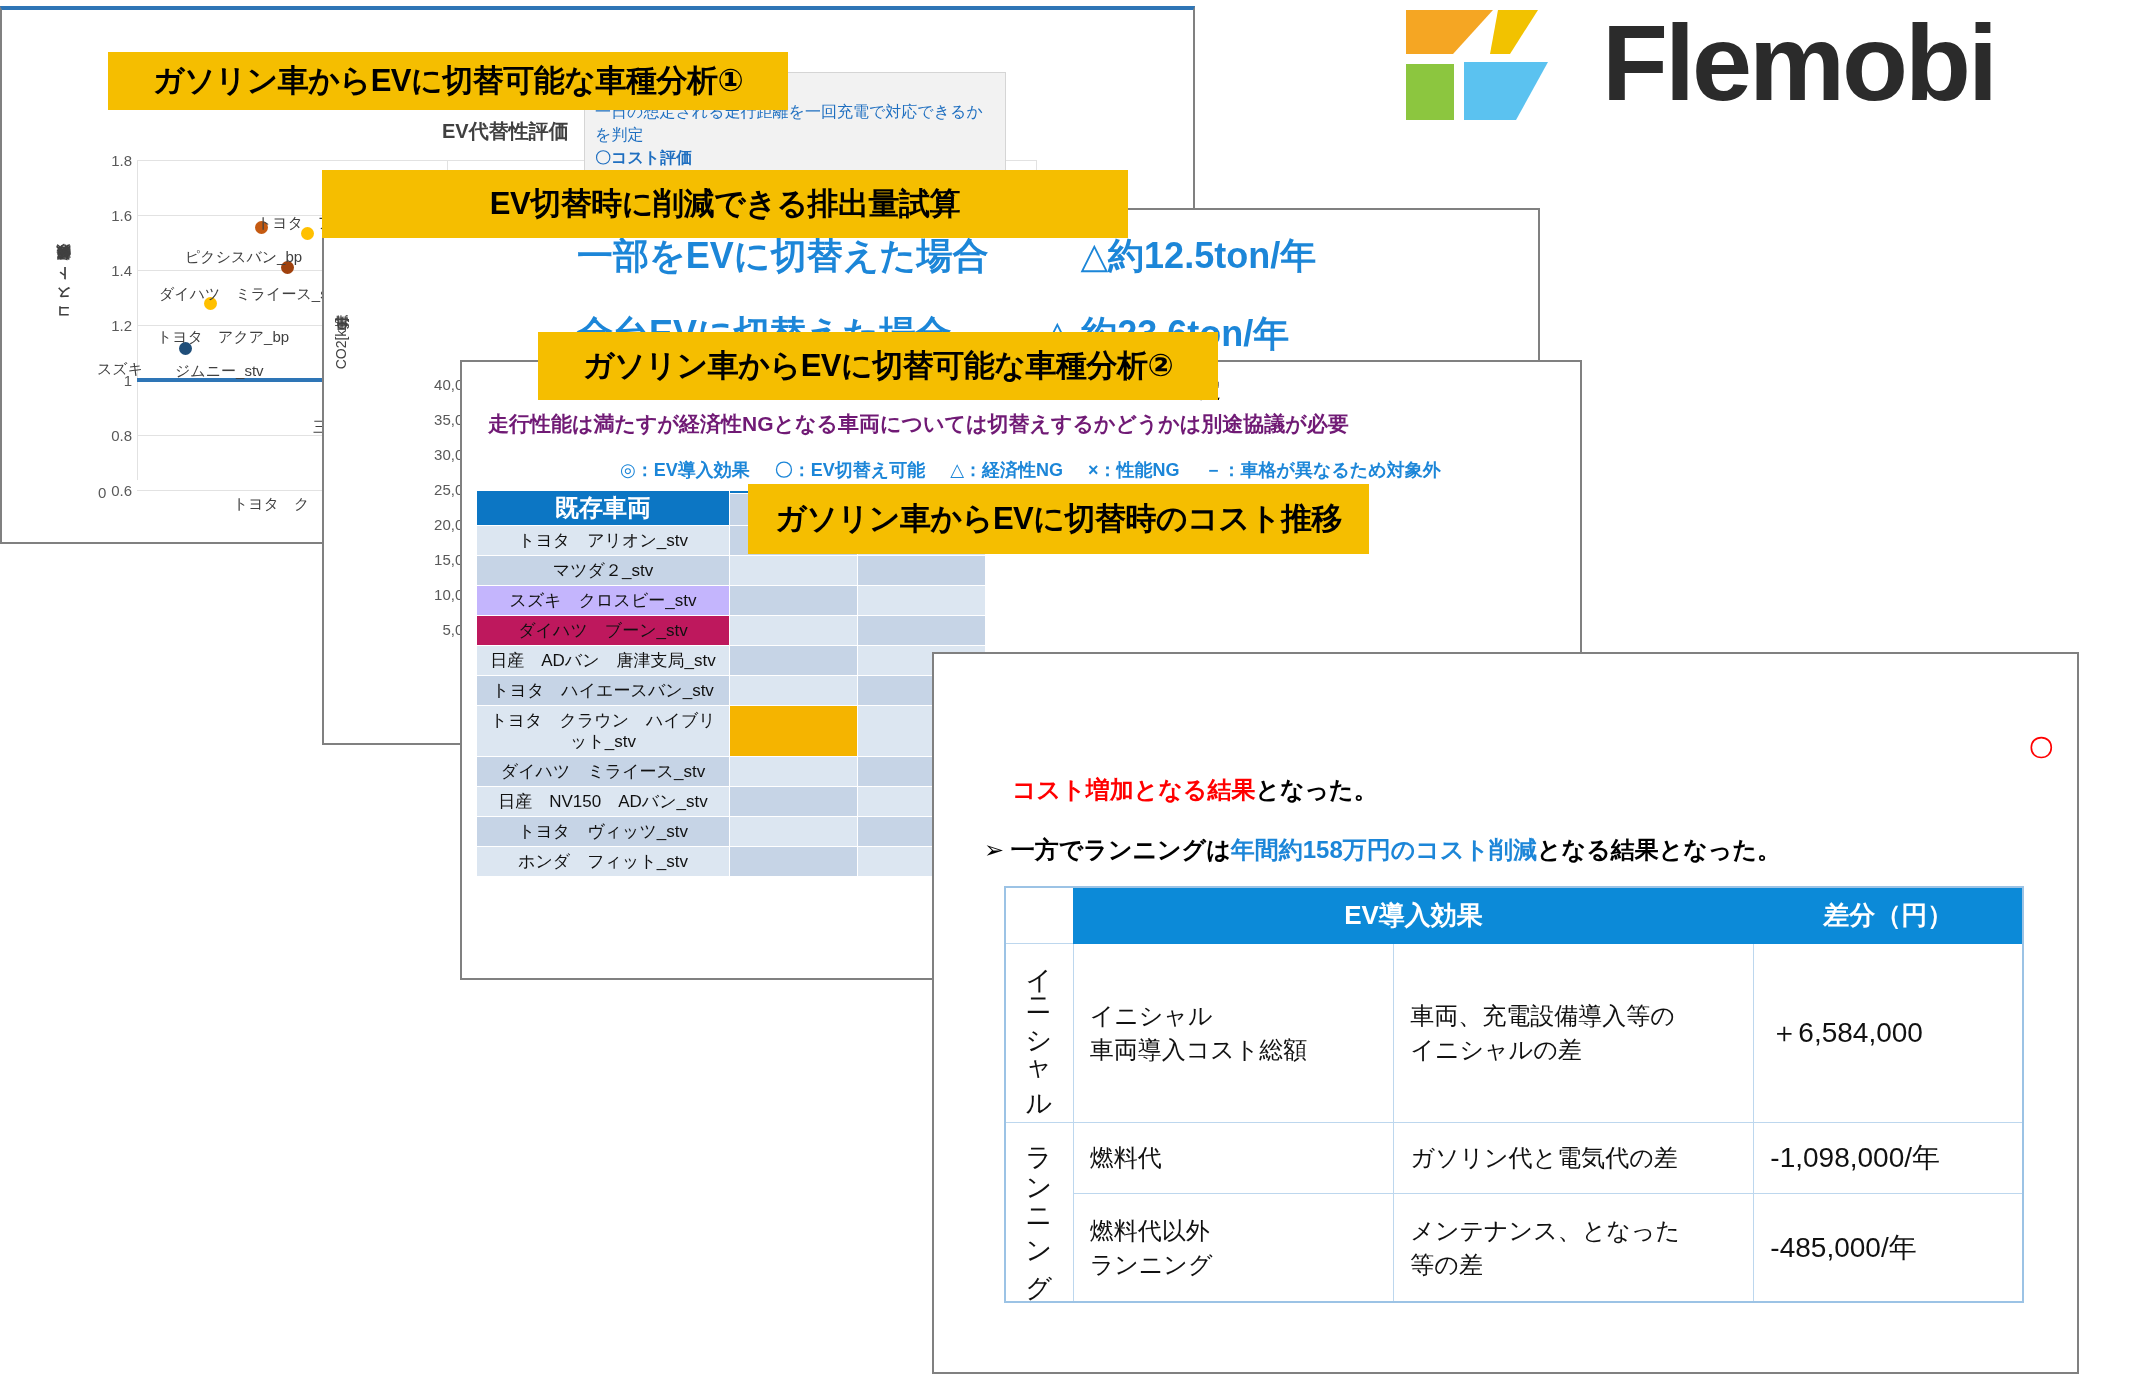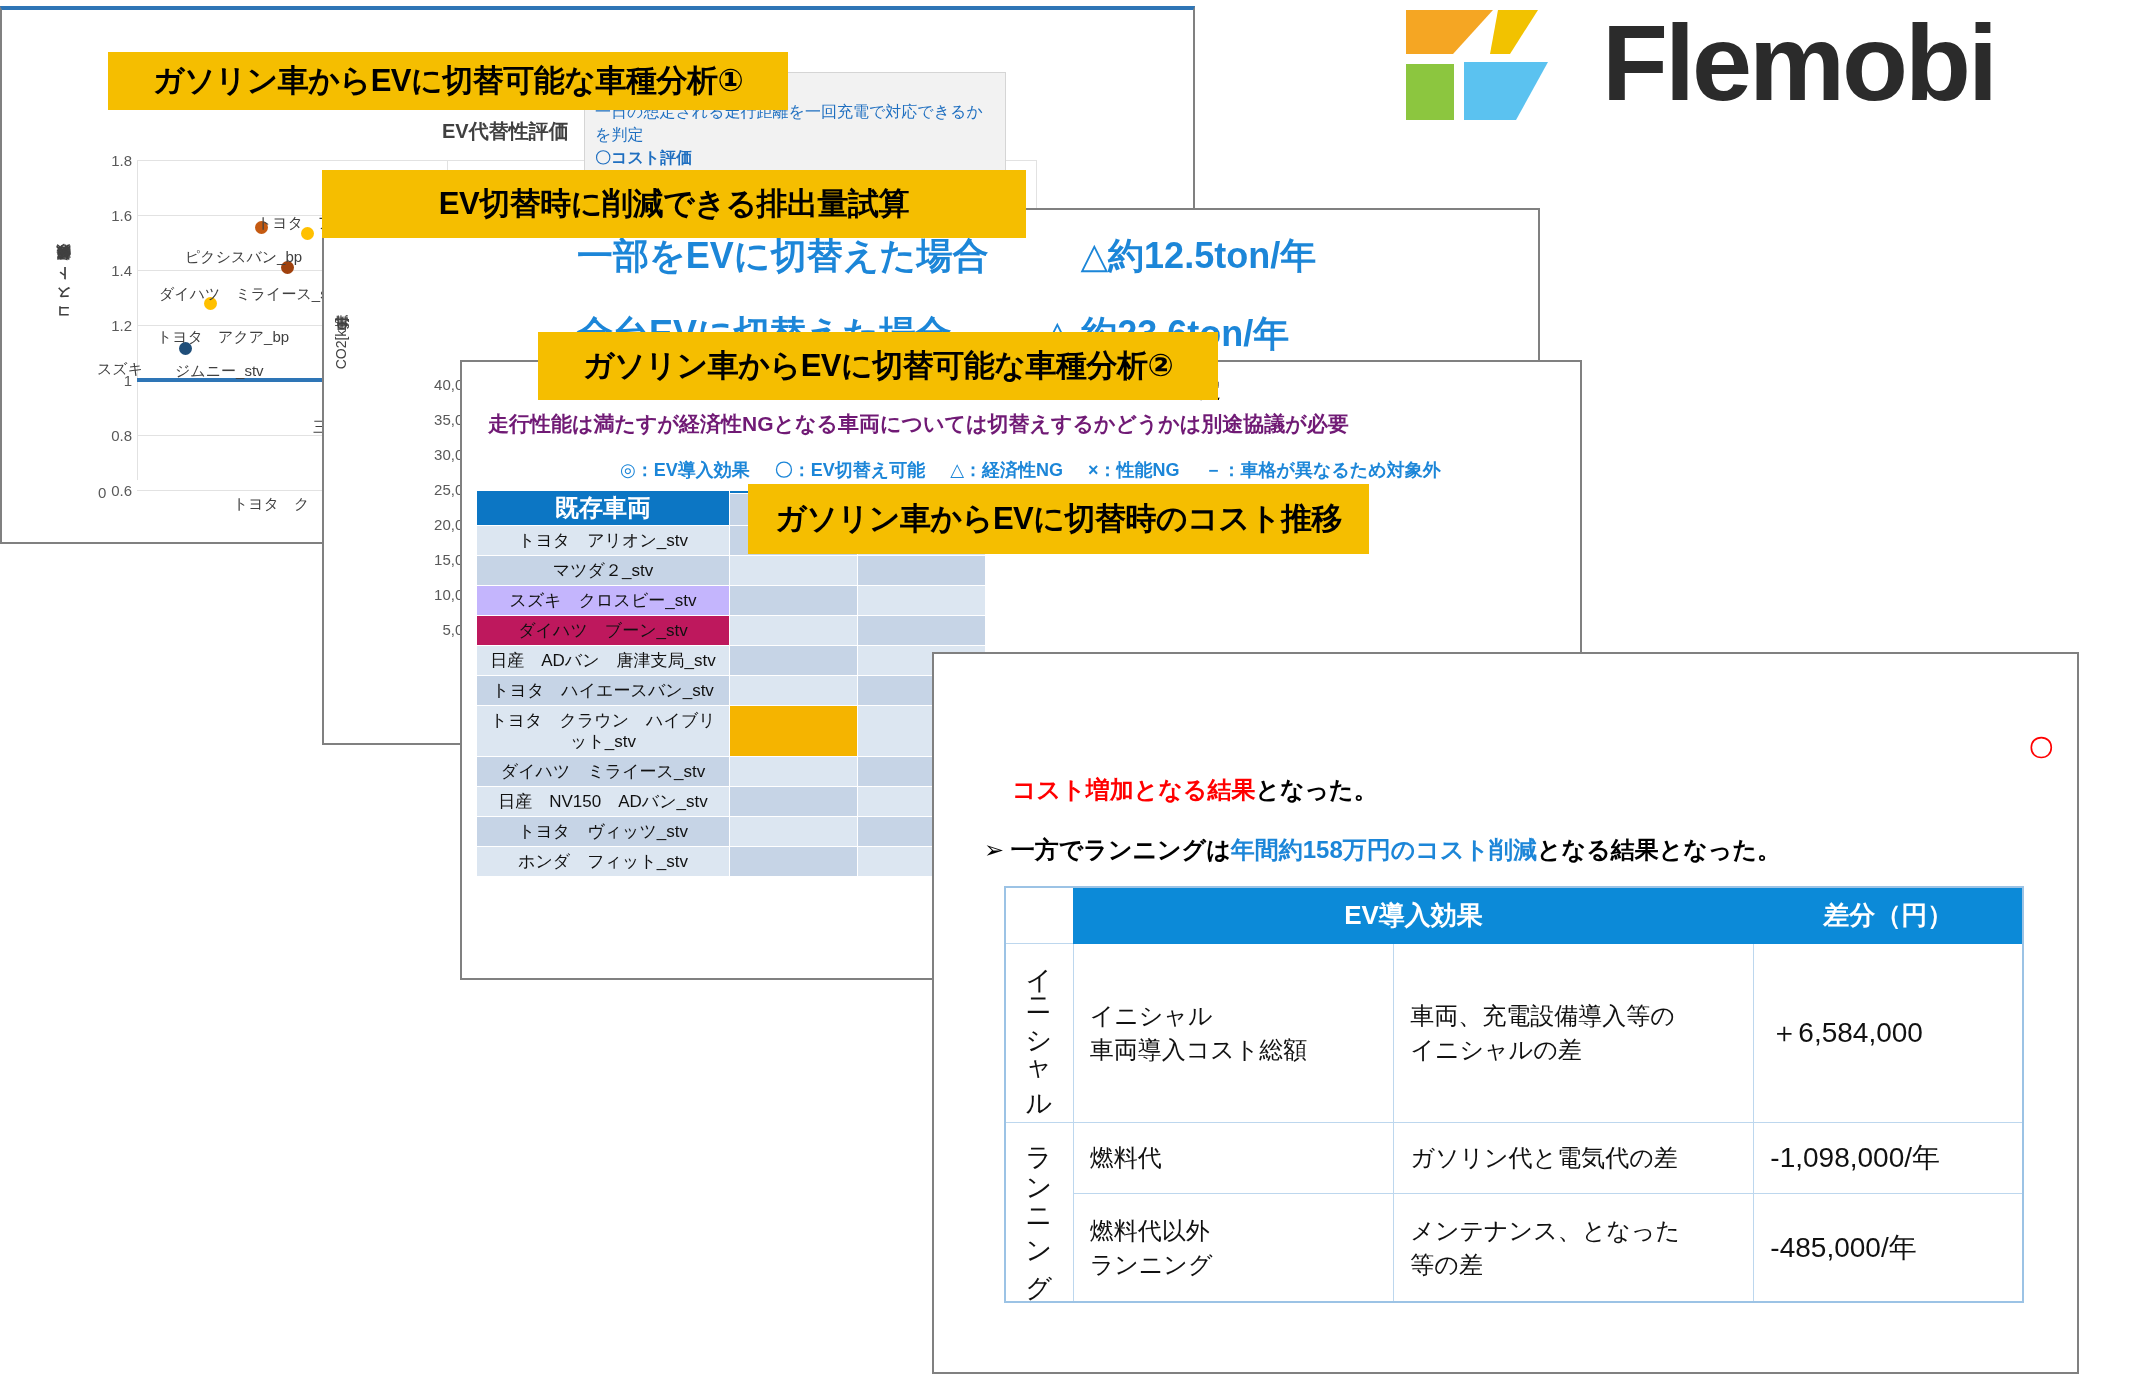--- a/index.html
+++ b/index.html
@@ -191,21 +191,21 @@
     <div class="tk" style="top:166px">15,000</div>
     <div class="tk" style="top:201px">10,000</div>
     <div class="tk" style="top:236px">5,000</div>
     <div class="tk" style="top:271px">0</div>
 
     <div class="bar" style="left:380px;top:25px;width:120px;height:255px;"></div>
     <div class="cat" style="left:368px;top:290px;">ガソリ</div>
   </div>
 </div>
 
-<div class="banner" id="banner2" style="left:322px;top:170px;width:704px;height:68px;font-size:31px;">EV切替時に削減できる排出量試算</div>
+<div class="banner" id="banner2" style="left:322px;top:170px;width:806px;height:68px;font-size:31px;">EV切替時に削減できる排出量試算</div>
 
 <div class="slide" id="slide3">
 
   <div id="s3-l1">
     <span>13</span>
     <span style="display:inline-block;width:470px"></span>
     <span>に選定</span>
   </div>
 
   <div id="s3-l2">走行性能は満たすが経済性NGとなる車両については切替えするかどうかは別途協議が必要</div>

